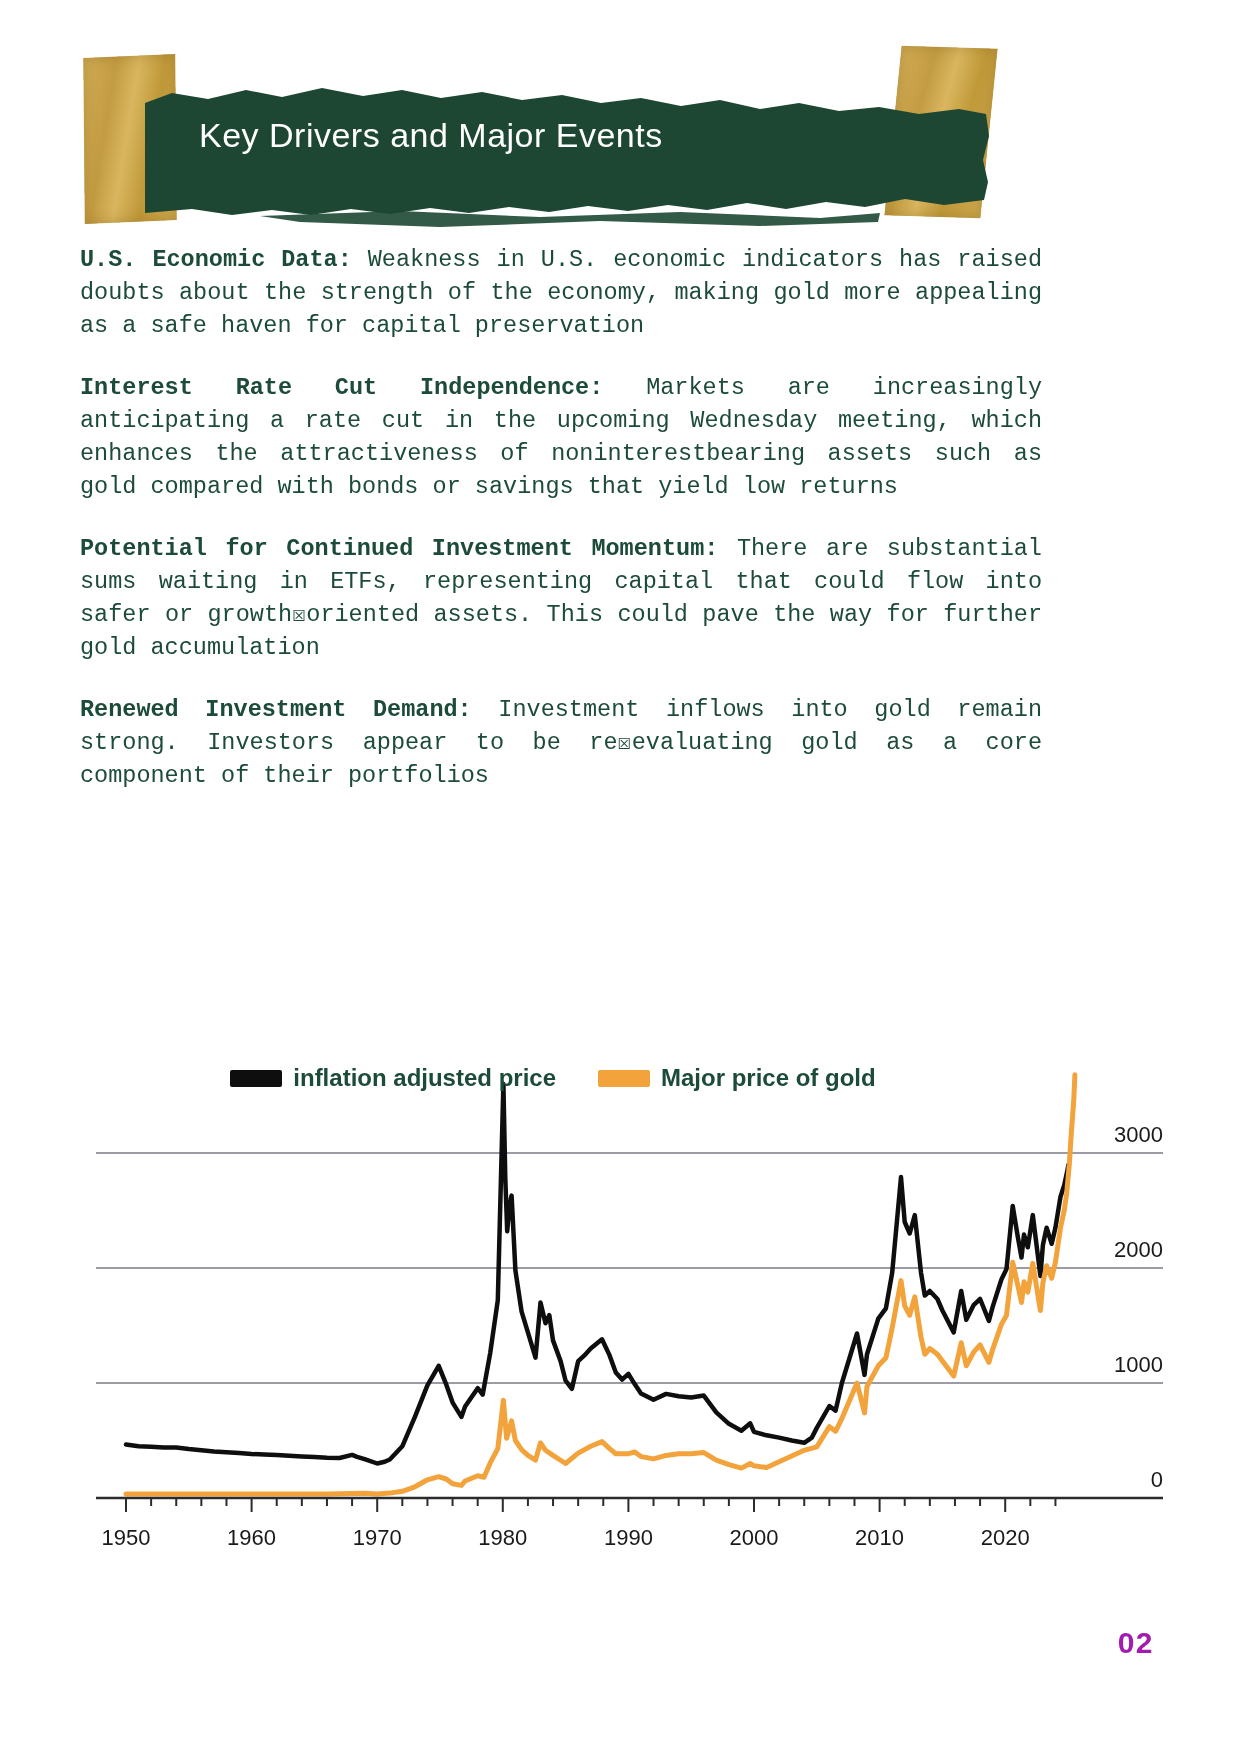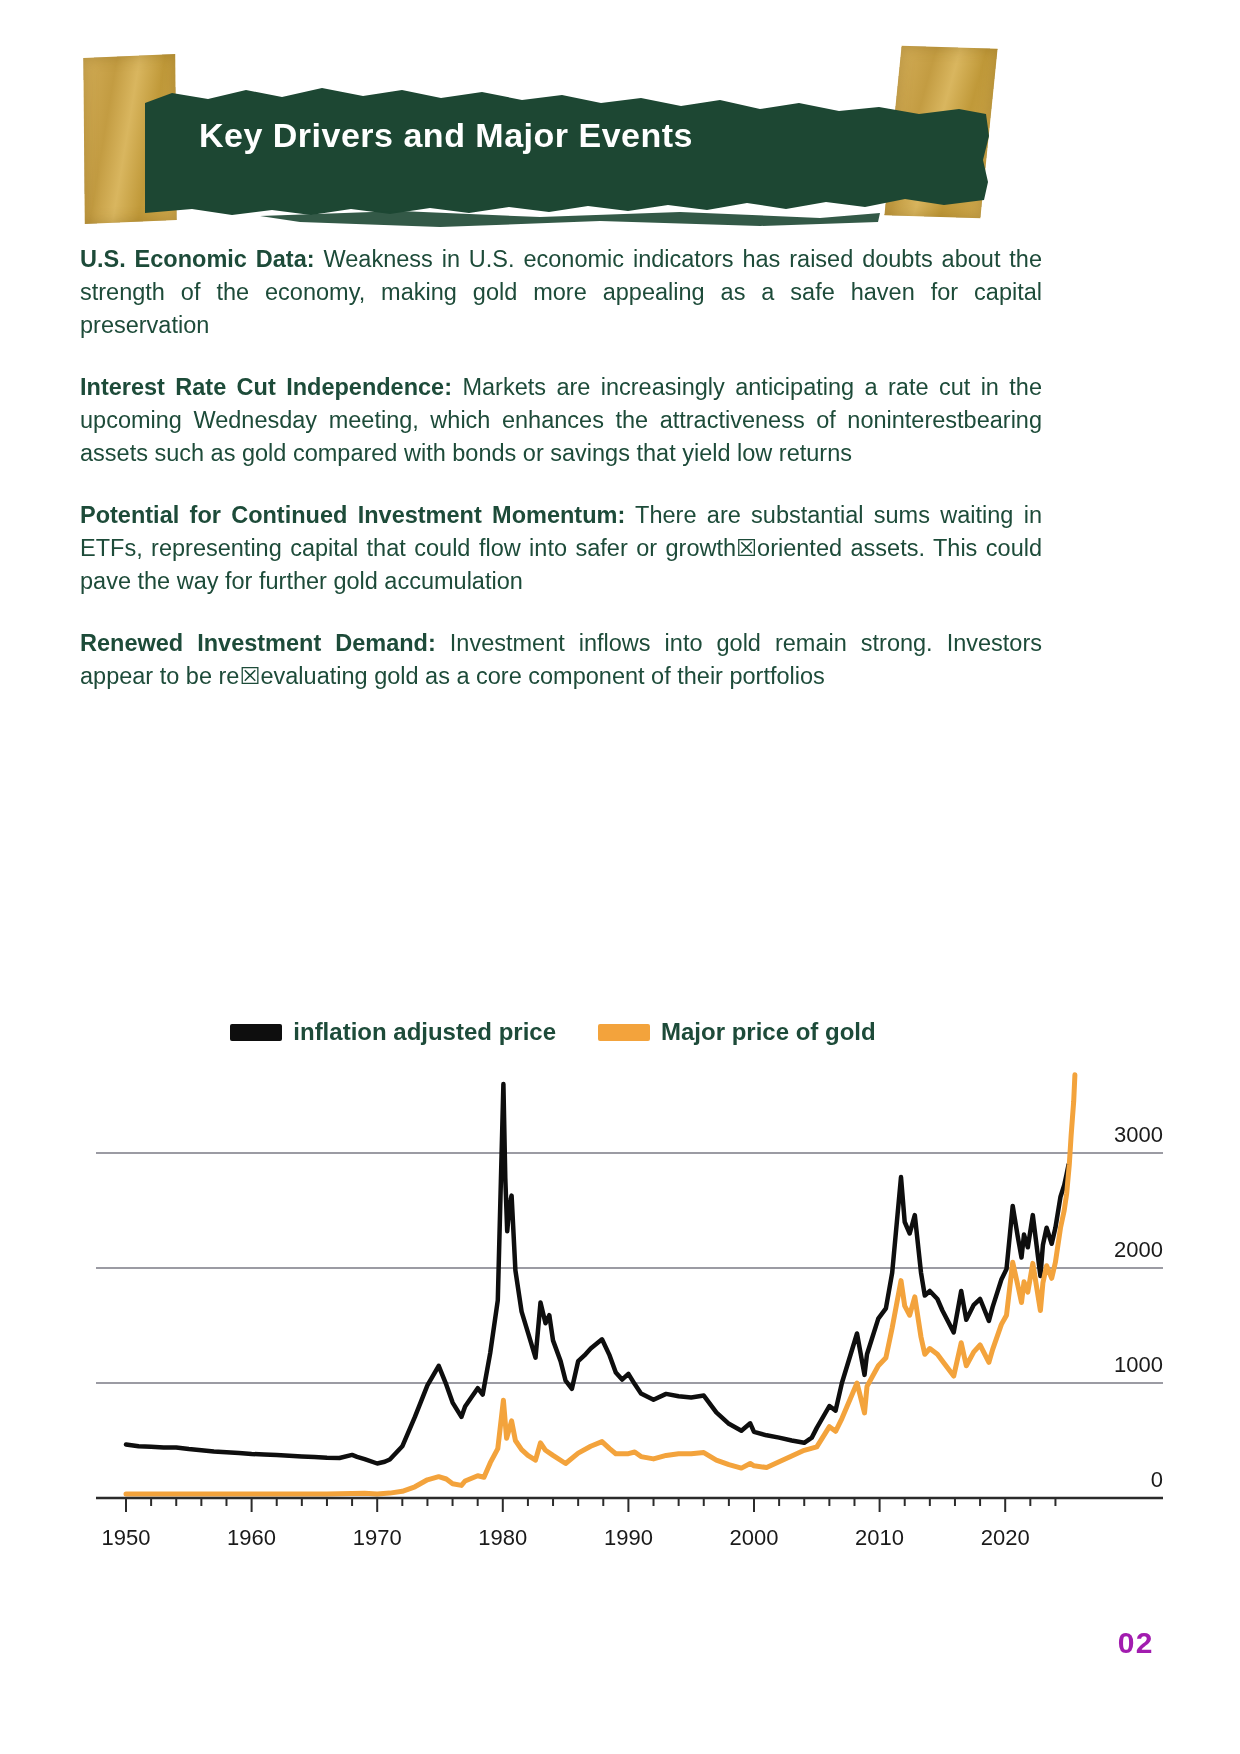--- a/index.html
+++ b/index.html
@@ -13,32 +13,32 @@
   .tape {
     position:absolute; z-index:1;
     background:linear-gradient(100deg,#d3ad57 0%,#c39c42 28%,#d9b65f 47%,#c09939 68%,#cfa94f 100%);
     box-shadow:inset 0 0 14px rgba(120,90,20,.35);
   }
   .tape.left  { left:84px;  top:56px;  width:92px; height:166px; transform:rotate(-2.5deg) skewX(-2deg); }
   .tape.right { left:893px; top:47px;  width:96px; height:170px; transform:rotate(1.8deg) skewX(-4deg); }
   .banner-svg { position:absolute; left:60px; top:40px; z-index:2; }
   .page-title {
     position:absolute; left:199px; top:116px; z-index:3;
-    color:#ffffff; font-size:34px; font-weight:700; letter-spacing:.5px;
+    color:#ffffff; font-size:34px; font-weight:400; letter-spacing:.5px;
   }
   
   .copy {
     position:absolute; left:80px; top:243px; width:962px; z-index:2;
-    color:#1d4b39; font-size:23.5px; line-height:33px;
+    color:#1d4b39; font-size:23.5px; line-height:33px;font-family:Liberation Mono, monospace;
   }
   .copy p { text-align:justify; margin-bottom:29px; }
   .copy .lead { font-weight:700; }
   
   .legend {
-    position:absolute; left:0; top:1018px; width:1106px; z-index:2;
+    position:absolute; left:0; top:1064px; width:1106px; z-index:2;
     display:flex; justify-content:center; align-items:center; gap:42px;
   }
   .legend-item { display:flex; align-items:center; gap:11px; }
   .legend-swatch { width:52px; height:17px; border-radius:2px; }
   .legend-label { color:#1d4b39; font-size:24px; font-weight:600; }
   
   .chart-wrap { position:absolute; left:0; top:1060px; width:1240px; height:520px; z-index:1; }
   
   .page-number {
     position:absolute; right:86px; top:1626px; z-index:2;

